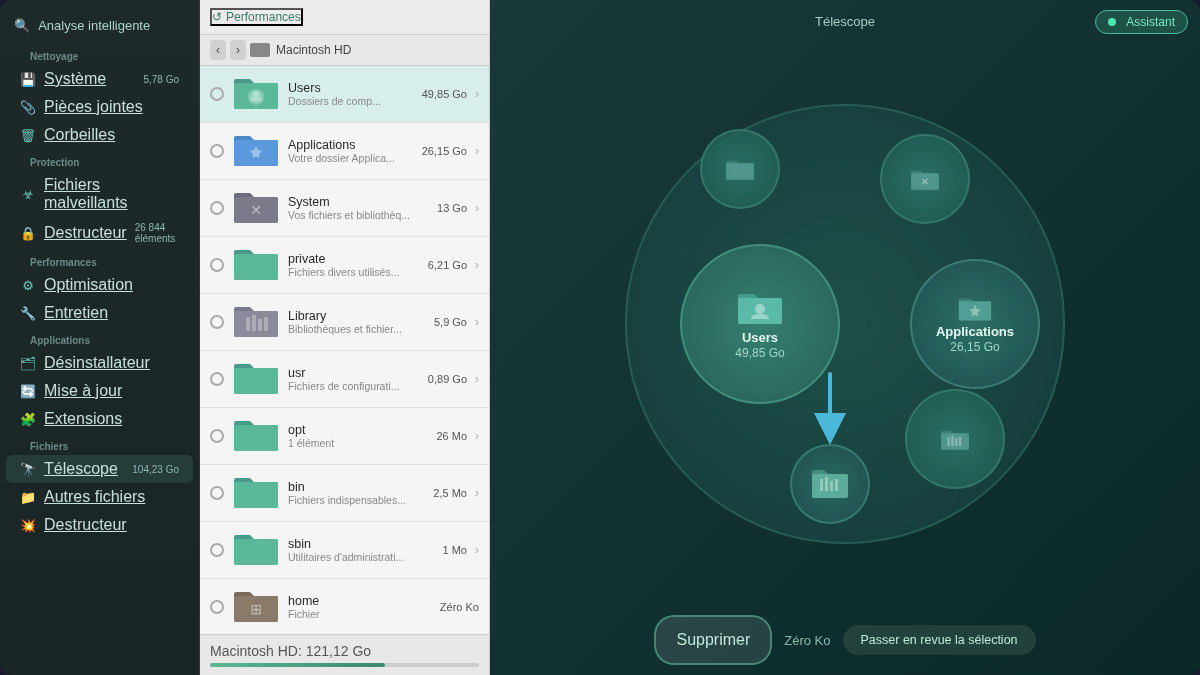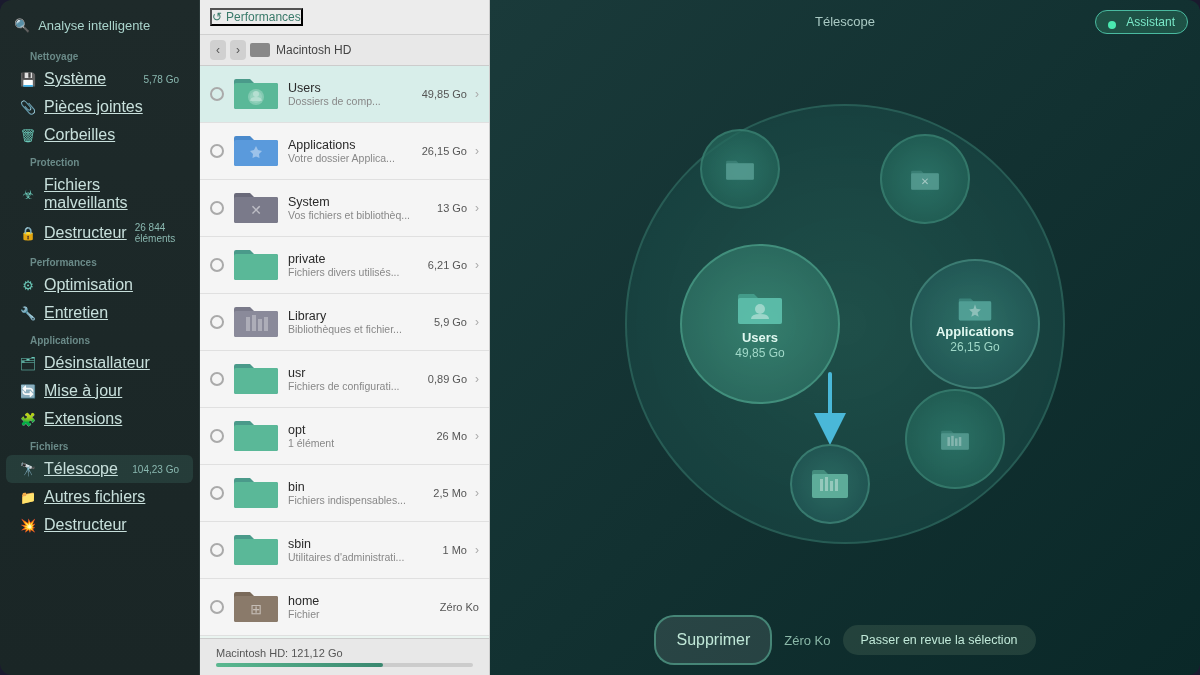--- a/index.html
+++ b/index.html
@@ -153,24 +153,24 @@
       justify-content: center;
     }
 
     .file-info { flex: 1; min-width: 0; }
     .file-name { font-size: 12.5px; color: #2a2a2a; font-weight: 500; }
     .file-desc { font-size: 10.5px; color: #888; white-space: nowrap; overflow: hidden; text-overflow: ellipsis; }
     .file-size { font-size: 11px; color: #555; white-space: nowrap; }
     .file-chevron { color: #aaa; font-size: 12px; }
 
     .file-panel-footer {
-      padding: 8px 16px;
+      padding: 8px 10px;
       background: #e8e8e8;
       border-top: 1px solid #ccc;
-      font-size: 11px;
+      font-size: 14px;
       color: #555;
     }
     .storage-bar-bg {
       background: #ccc;
       height: 4px;
       border-radius: 2px;
       margin-top: 4px;
     }
     .storage-bar-fill {
       background: linear-gradient(90deg, #5ab890 0%, #3a8870 100%);
@@ -203,21 +203,21 @@
       top: 10px;
       right: 12px;
       background: rgba(60,160,120,0.3);
       border: 1px solid #4abaa0;
       border-radius: 20px;
       padding: 4px 12px;
       color: #7ae8c8;
       font-size: 12px;
       cursor: pointer;
       display: flex;
-      align-items: flex-end;
+      align-items: center;
       gap: 10px;
     }
     .assistant-dot {
       width: 8px;
       height: 8px;
       border-radius: 50%;
       background: #4ae8b0;
     }
 
     

